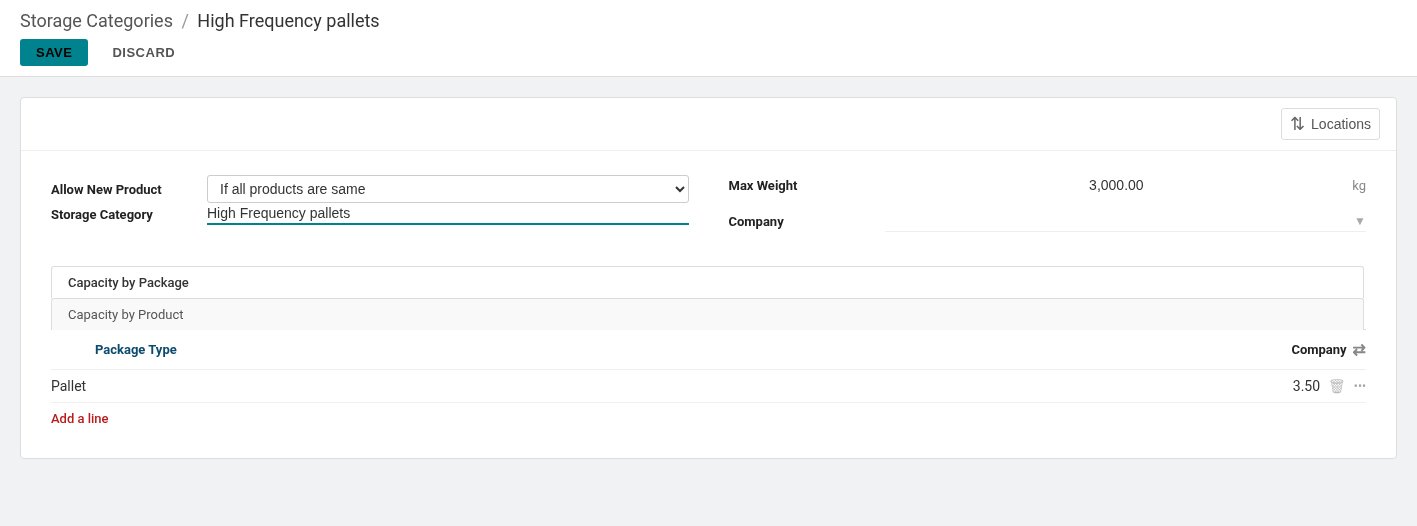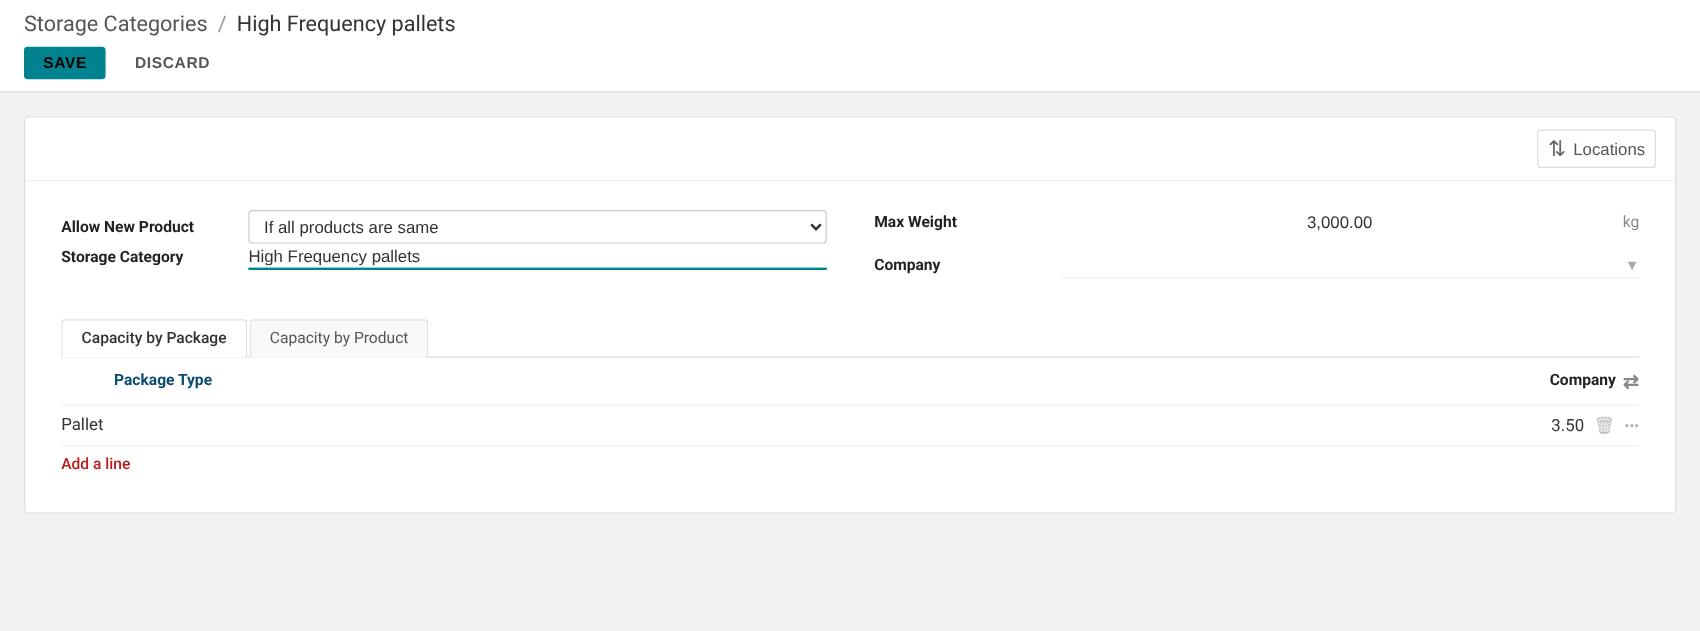--- a/index.html
+++ b/index.html
@@ -162,20 +162,21 @@
       border: none;
       outline: none;
       font-size: 14px;
       background: transparent;
       color: #333;
     }
     .tabs {
       display: flex;
       border-bottom: 1px solid #ddd;
       margin-bottom: 0;
+      flex-direction: column;
     }
     .tab {
       padding: 8px 16px;
       cursor: pointer;
       font-size: 13px;
       color: #555;
       border: 1px solid #ddd;
       border-bottom: none;
       background: #f9f9f9;
       margin-right: 2px;
@@ -210,20 +211,21 @@
       font-weight: 700;
       font-size: 13px;
       color: #222;
       display: flex;
       align-items: center;
       gap: 6px;
     }
     .table-row {
       display: flex;
       justify-content: space-between;
+      align-items: center;
       padding: 8px 0;
       border-bottom: 1px solid #f0f0f0;
     }
     .table-cell-name {
       font-size: 14px;
       color: #333;
     }
     .table-cell-qty {
       display: flex;
       align-items: center;

